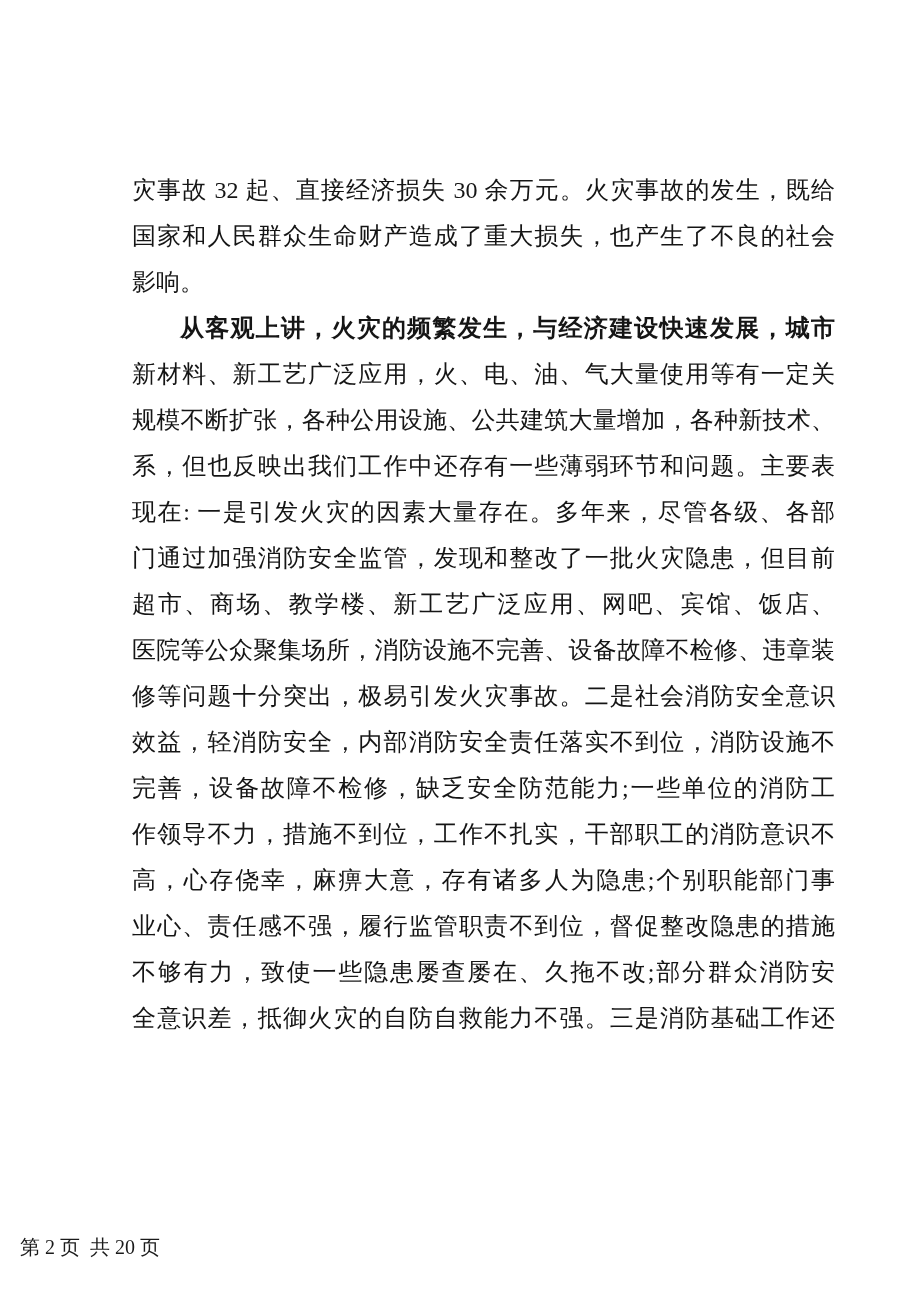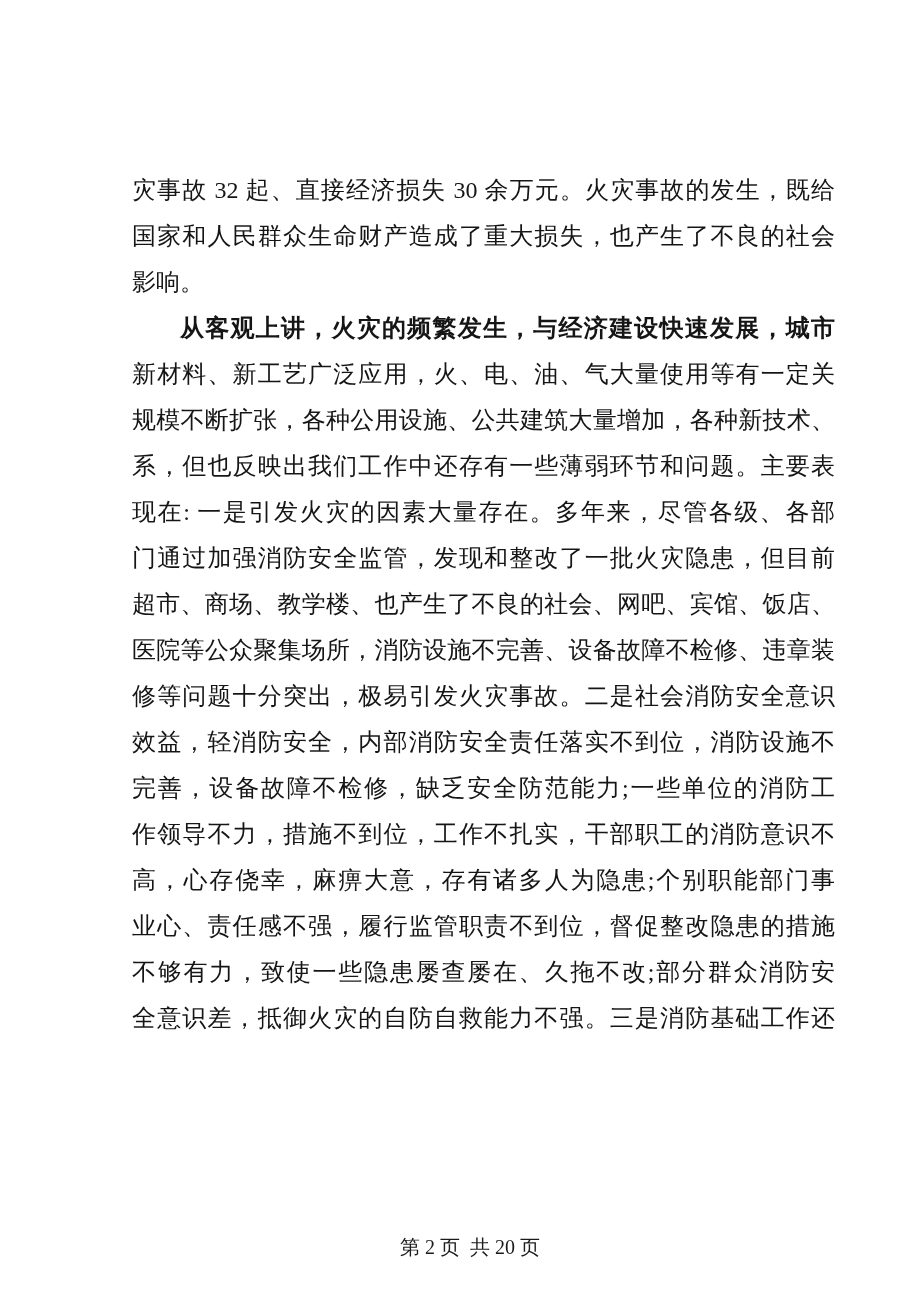--- a/index.html
+++ b/index.html
@@ -54,21 +54,20 @@
   .line.indent {
     text-indent: 2em;
     font-weight: bold;
   }
   .footer {
     position: absolute;
     left: 0;
     top: 1196px;
     width: 920px;
     z-index: 2;
-    text-align: center;
     font-size: 20px;
     line-height: 34px;
     color: #1a1a1a;
     white-space: pre;
   }
 </style>
 </head>
 <body>
 
 <div class="page">
@@ -77,21 +76,21 @@
   <div class="textblock">
       <div class="line fill">灾事故 32 起、直接经济损失 30 余万元。火灾事故的发生，既给</div>
       <div class="line fill">国家和人民群众生命财产造成了重大损失，也产生了不良的社会</div>
       <div class="line plain">影响。</div>
       <div class="line fill indent">从客观上讲，火灾的频繁发生，与经济建设快速发展，城市</div>
       <div class="line fill">新材料、新工艺广泛应用，火、电、油、气大量使用等有一定关</div>
       <div class="line fill">规模不断扩张，各种公用设施、公共建筑大量增加，各种新技术、</div>
       <div class="line fill">系，但也反映出我们工作中还存有一些薄弱环节和问题。主要表</div>
       <div class="line fill">现在: 一是引发火灾的因素大量存在。多年来，尽管各级、各部</div>
       <div class="line fill">门通过加强消防安全监管，发现和整改了一批火灾隐患，但目前</div>
-      <div class="line fill">超市、商场、教学楼、也产生了不良的社会、网吧、宾馆、饭店、</div>
+      <div class="line fill">超市、商场、教学楼、新工艺广泛应用、网吧、宾馆、饭店、</div>
       <div class="line fill">医院等公众聚集场所，消防设施不完善、设备故障不检修、违章装</div>
       <div class="line fill">修等问题十分突出，极易引发火灾事故。二是社会消防安全意识</div>
       <div class="line fill">效益，轻消防安全，内部消防安全责任落实不到位，消防设施不</div>
       <div class="line fill">完善，设备故障不检修，缺乏安全防范能力;一些单位的消防工</div>
       <div class="line fill">作领导不力，措施不到位，工作不扎实，干部职工的消防意识不</div>
       <div class="line fill">高，心存侥幸，麻痹大意，存有诸多人为隐患;个别职能部门事</div>
       <div class="line fill">业心、责任感不强，履行监管职责不到位，督促整改隐患的措施</div>
       <div class="line fill">不够有力，致使一些隐患屡查屡在、久拖不改;部分群众消防安</div>
       <div class="line fill">全意识差，抵御火灾的自防自救能力不强。三是消防基础工作还</div>
     </div>

